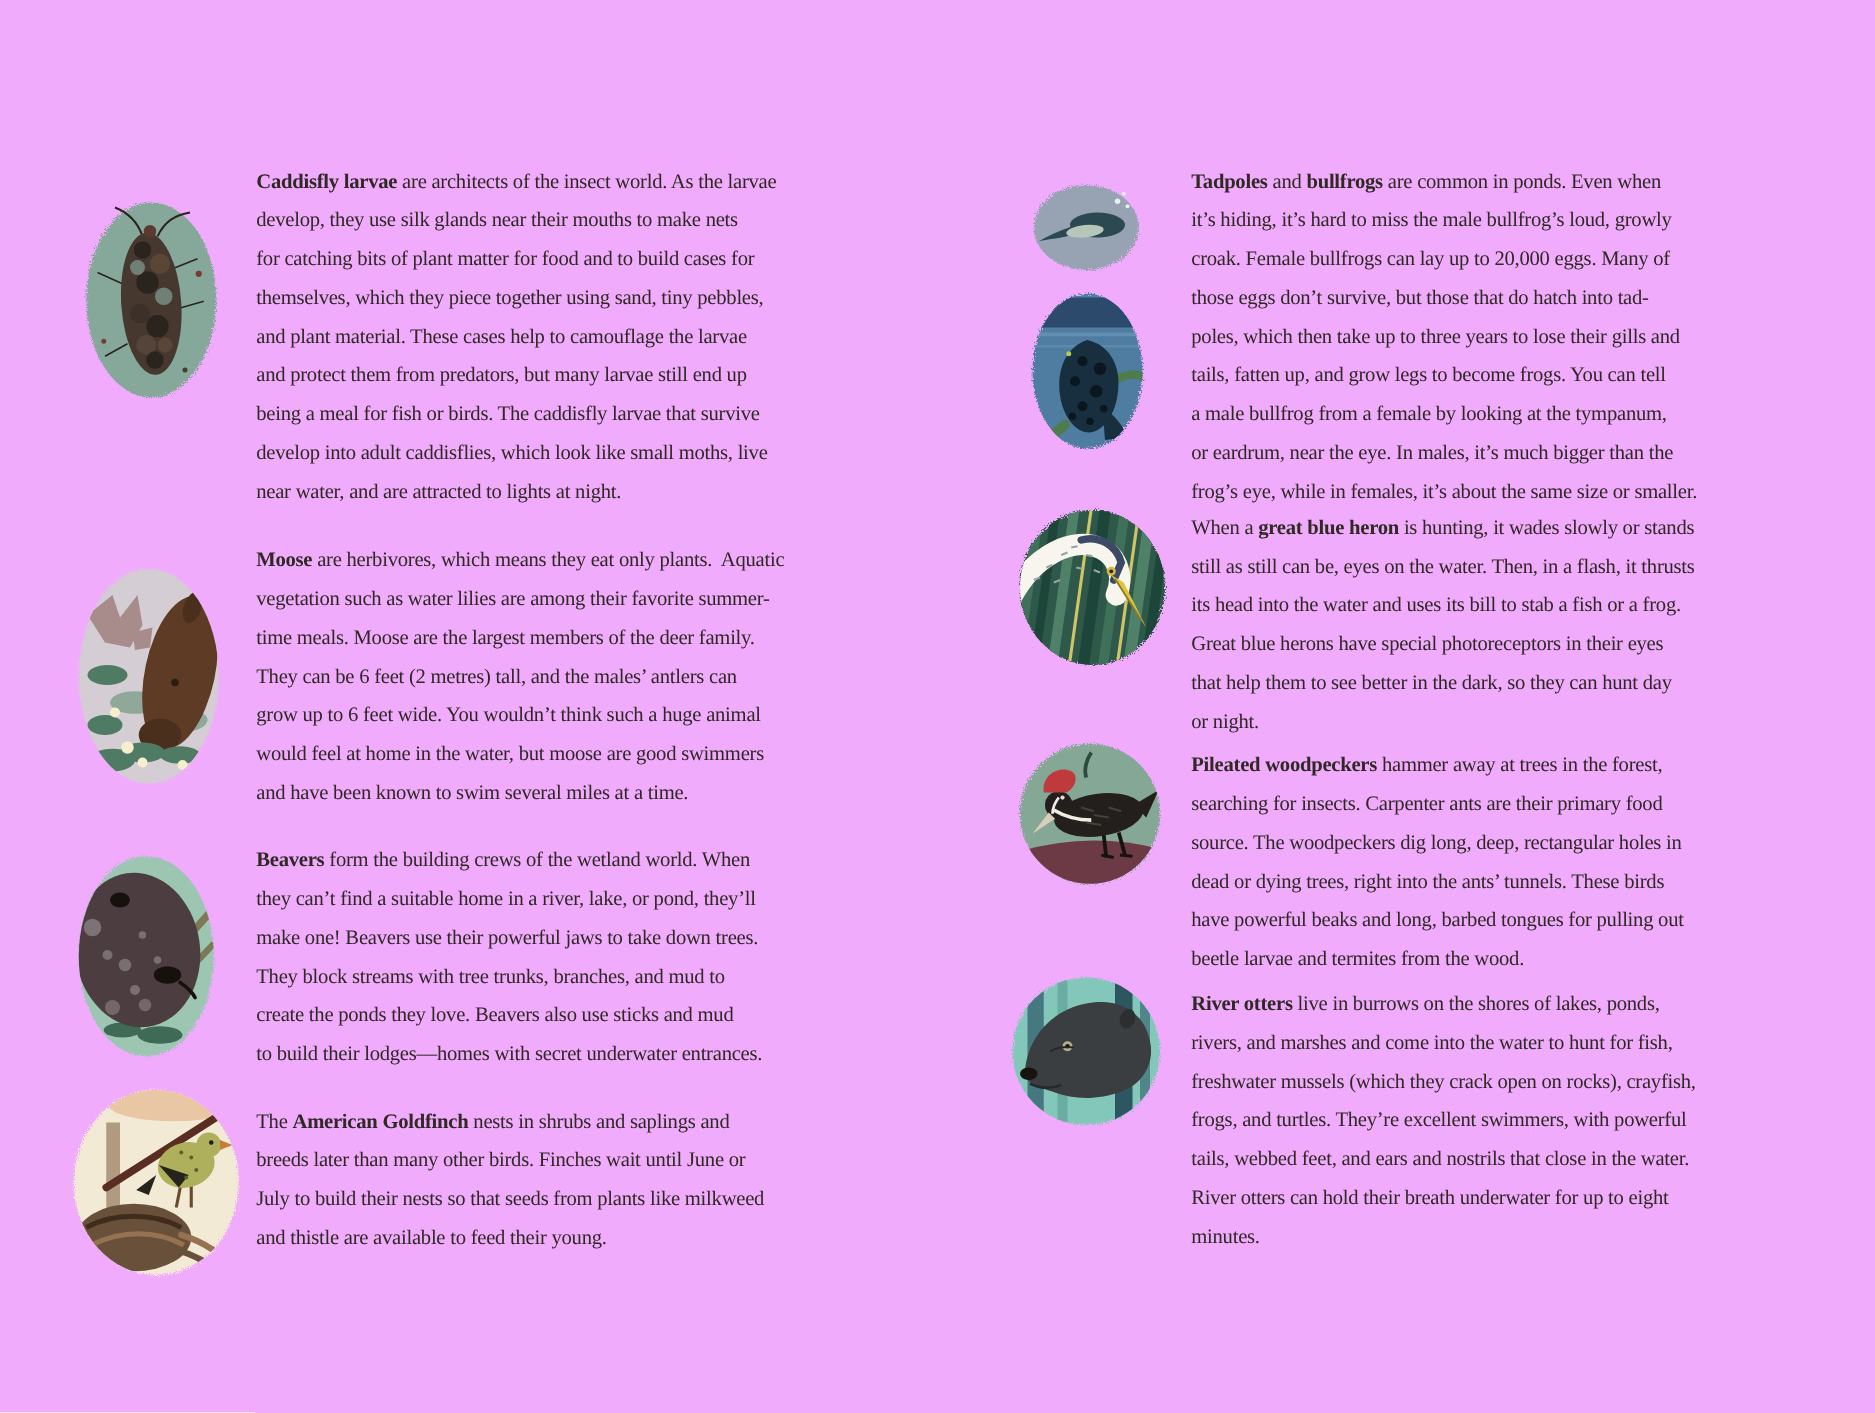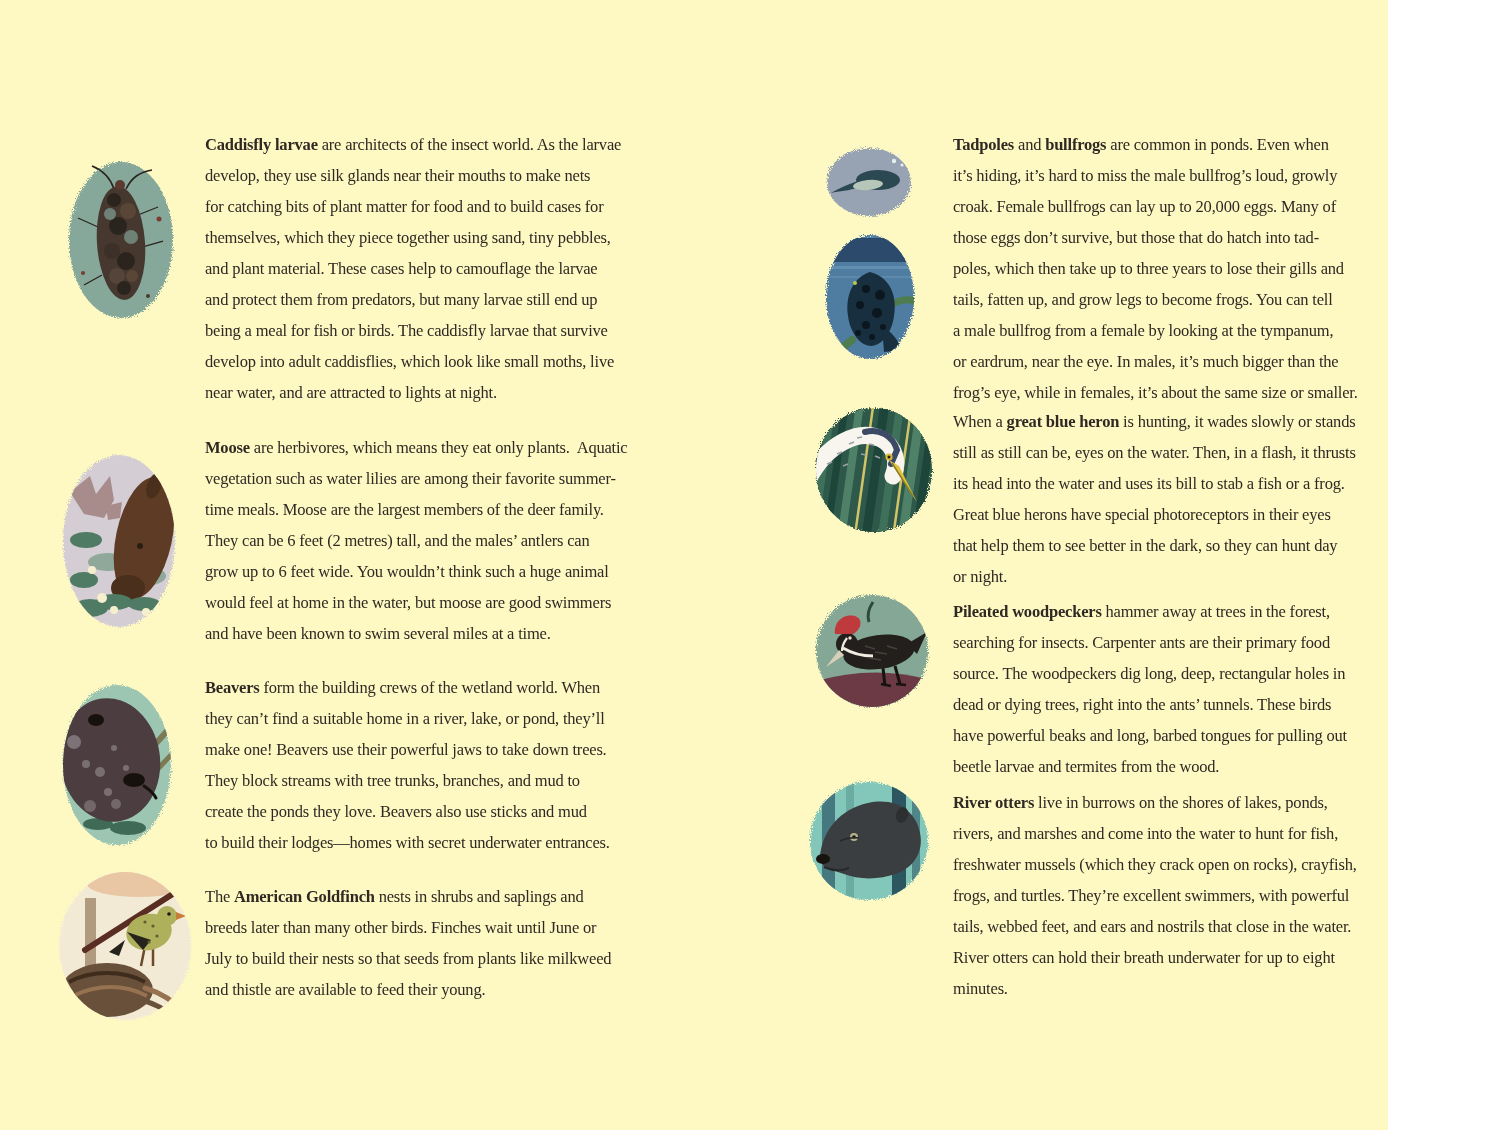--- a/index.html
+++ b/index.html
@@ -1,16 +1,16 @@
 <!DOCTYPE html>
 <html style="--caddisfly_bg: #85a89a; --caddisfly_body: #46382e; --caddisfly_dark: #2b241e; --caddisfly_stone: #6f8177; --caddisfly_brown: #5a4636; --caddisfly_red: #7a3b2e; --moose_bg: #d4ced4; --moose_antler: #a88b8b; --moose_body: #5d3b24; --moose_dark: #47two; --moose_ear: #4a2f1d; --moose_leaf: #4f7a63; --moose_leaf2: #8fa89a; --moose_flower: #f5efce; --beaver_bg: #9cc5b2; --beaver_body: #4c3e40; --beaver_branch: #7c7a55; --beaver_spot: #8d8487; --beaver_dark: #17110d; --beaver_leafdark: #3f6a55; --finch_bg: #f3ead6; --finch_sky: #e9c6a4; --finch_branch: #5a2d22; --finch_trunk: #b09a80; --finch_bird: #aeb05c; --finch_wing: #26221c; --finch_beak: #c77d3a; --finch_nest: #68503a; --finch_nest2: #967250; --finch_nestdark: #3f2c1d; --tadpole_bg: #97a3b2; --tadpole_body: #2c4952; --tadpole_belly: #b6c6b9; --bubble: #e8eef0; --frog_bg: #4f7da2; --frog_band: #2c4a6b; --frog_water: #6b95b5; --frog_body: #182f40; --frog_spot: #0b161f; --frog_leg: #4f7c4e; --heron_bg: #2e594a; --heron_reed: #3f7059; --heron_reed_dark: #1d453a; --heron_reed_light: #4f8068; --heron_yellow: #cfc468; --heron_white: #f7f5ee; --heron_stripe: #3c4a66; --heron_bill: #e0c33c; --heron_eye: #d8b93c; --wood_bg: #84a796; --wood_ground: #6b3a45; --wood_bird: #231f1c; --wood_crest: #bf3a3c; --wood_white: #f0ece2; --wood_beak: #d8cfb8; --otter_bg: #83c7ba; --otter_stripe: #3c6b74; --otter_stripe2: #2c5660; --otter_stripe3: #5a9a92; --otter_body: #3b3e41; --otter_ear: #2c2e30; --otter_eye: #b8b08a; --otter_dark: #17130f;"><head>
 <meta charset="utf-8">
 <style>
   html,body{margin:0;padding:0;background:#ffffff;}
-  .spread{position:relative;width:1388px;height:1130px;background:#fef9c3;
+  .spread{position:relative;width:1500px;height:1130px;background:#f0abfc;
     font-family:"Liberation Serif", serif;color:#2f2823;overflow:hidden;}
   .entry-text{position:absolute;font-size:16.5px;line-height:31px;letter-spacing:-0.2px;white-space:pre;}
   .t-line{height:31px;}
   .b{font-weight:bold;}
   figure.illus{position:absolute;margin:0;padding:0;}
   figure.illus svg{display:block;width:100%;height:100%;}
 </style>
 </head>
 <body>
 

